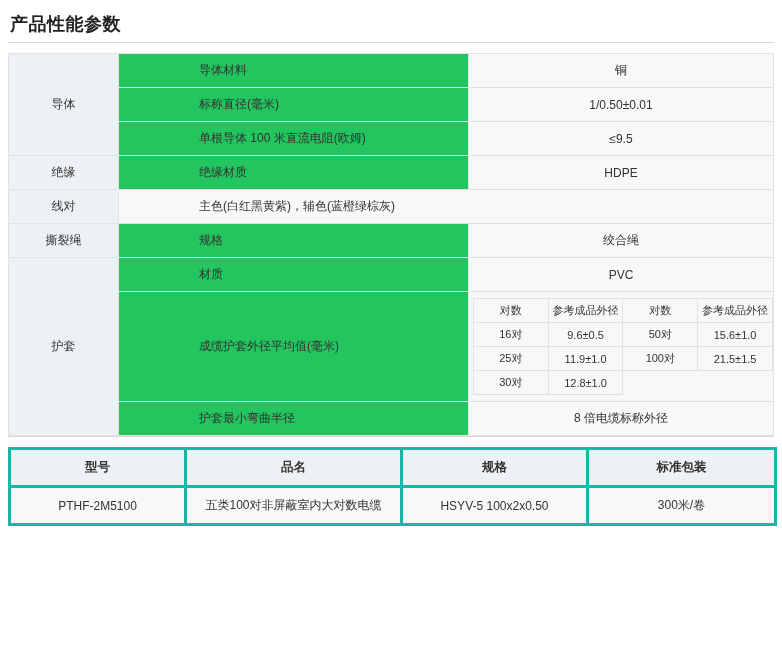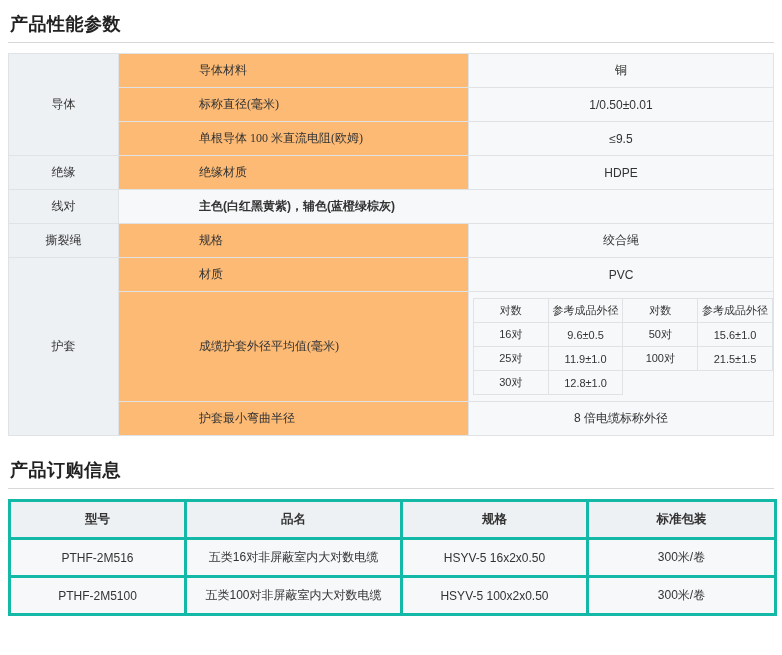--- a/index.html
+++ b/index.html
@@ -45,33 +45,31 @@
   }
   .cat {
     width: 110px;
     background: #eef1f4;
     text-align: center;
     font-size: 12.5px;
     color: #2b2b2b;
   }
   .lbl {
     width: 350px;
-    background: #fdba74;
+    background: #22c55e;
     padding-left: 80px !important;
     color: #333;
-    font-family: Liberation Serif, serif;
   }
   .val {
     background: #f6f8f9;
     text-align: center;
   }
   .val.left {
     text-align: left;
     padding-left: 80px !important;
-    font-weight: bold;
   }
   .nested-wrap {
     background: #f6f8f9;
     padding: 6px 4px !important;
   }
   table.nested {
     border-collapse: collapse;
     margin: 0 auto;
     width: 300px;
   }
@@ -184,46 +182,39 @@
           </table>
         </td>
       </tr>
       <tr>
         <td class="lbl">护套最小弯曲半径</td>
         <td class="val">8 倍电缆标称外径</td>
       </tr>
     </tbody>
   </table>
 
-  <div class="section-title" style="padding-top:22px;">产品订购信息</div>
   <div class="title-rule"></div>
 
   <table class="order">
     <colgroup>
       <col style="width:176px">
       <col style="width:216px">
       <col style="width:186px">
       <col style="width:188px">
     </colgroup>
     <thead>
       <tr>
         <th>型号</th>
         <th>品名</th>
         <th>规格</th>
         <th>标准包装</th>
       </tr>
     </thead>
     <tbody>
       <tr>
-        <td>PTHF-2M516</td>
-        <td>五类16对非屏蔽室内大对数电缆</td>
-        <td>HSYV-5 16x2x0.50</td>
-        <td>300米/卷</td>
-      </tr>
-      <tr>
         <td>PTHF-2M5100</td>
         <td>五类100对非屏蔽室内大对数电缆</td>
         <td>HSYV-5 100x2x0.50</td>
         <td>300米/卷</td>
       </tr>
     </tbody>
   </table>
 
 </div>
 

